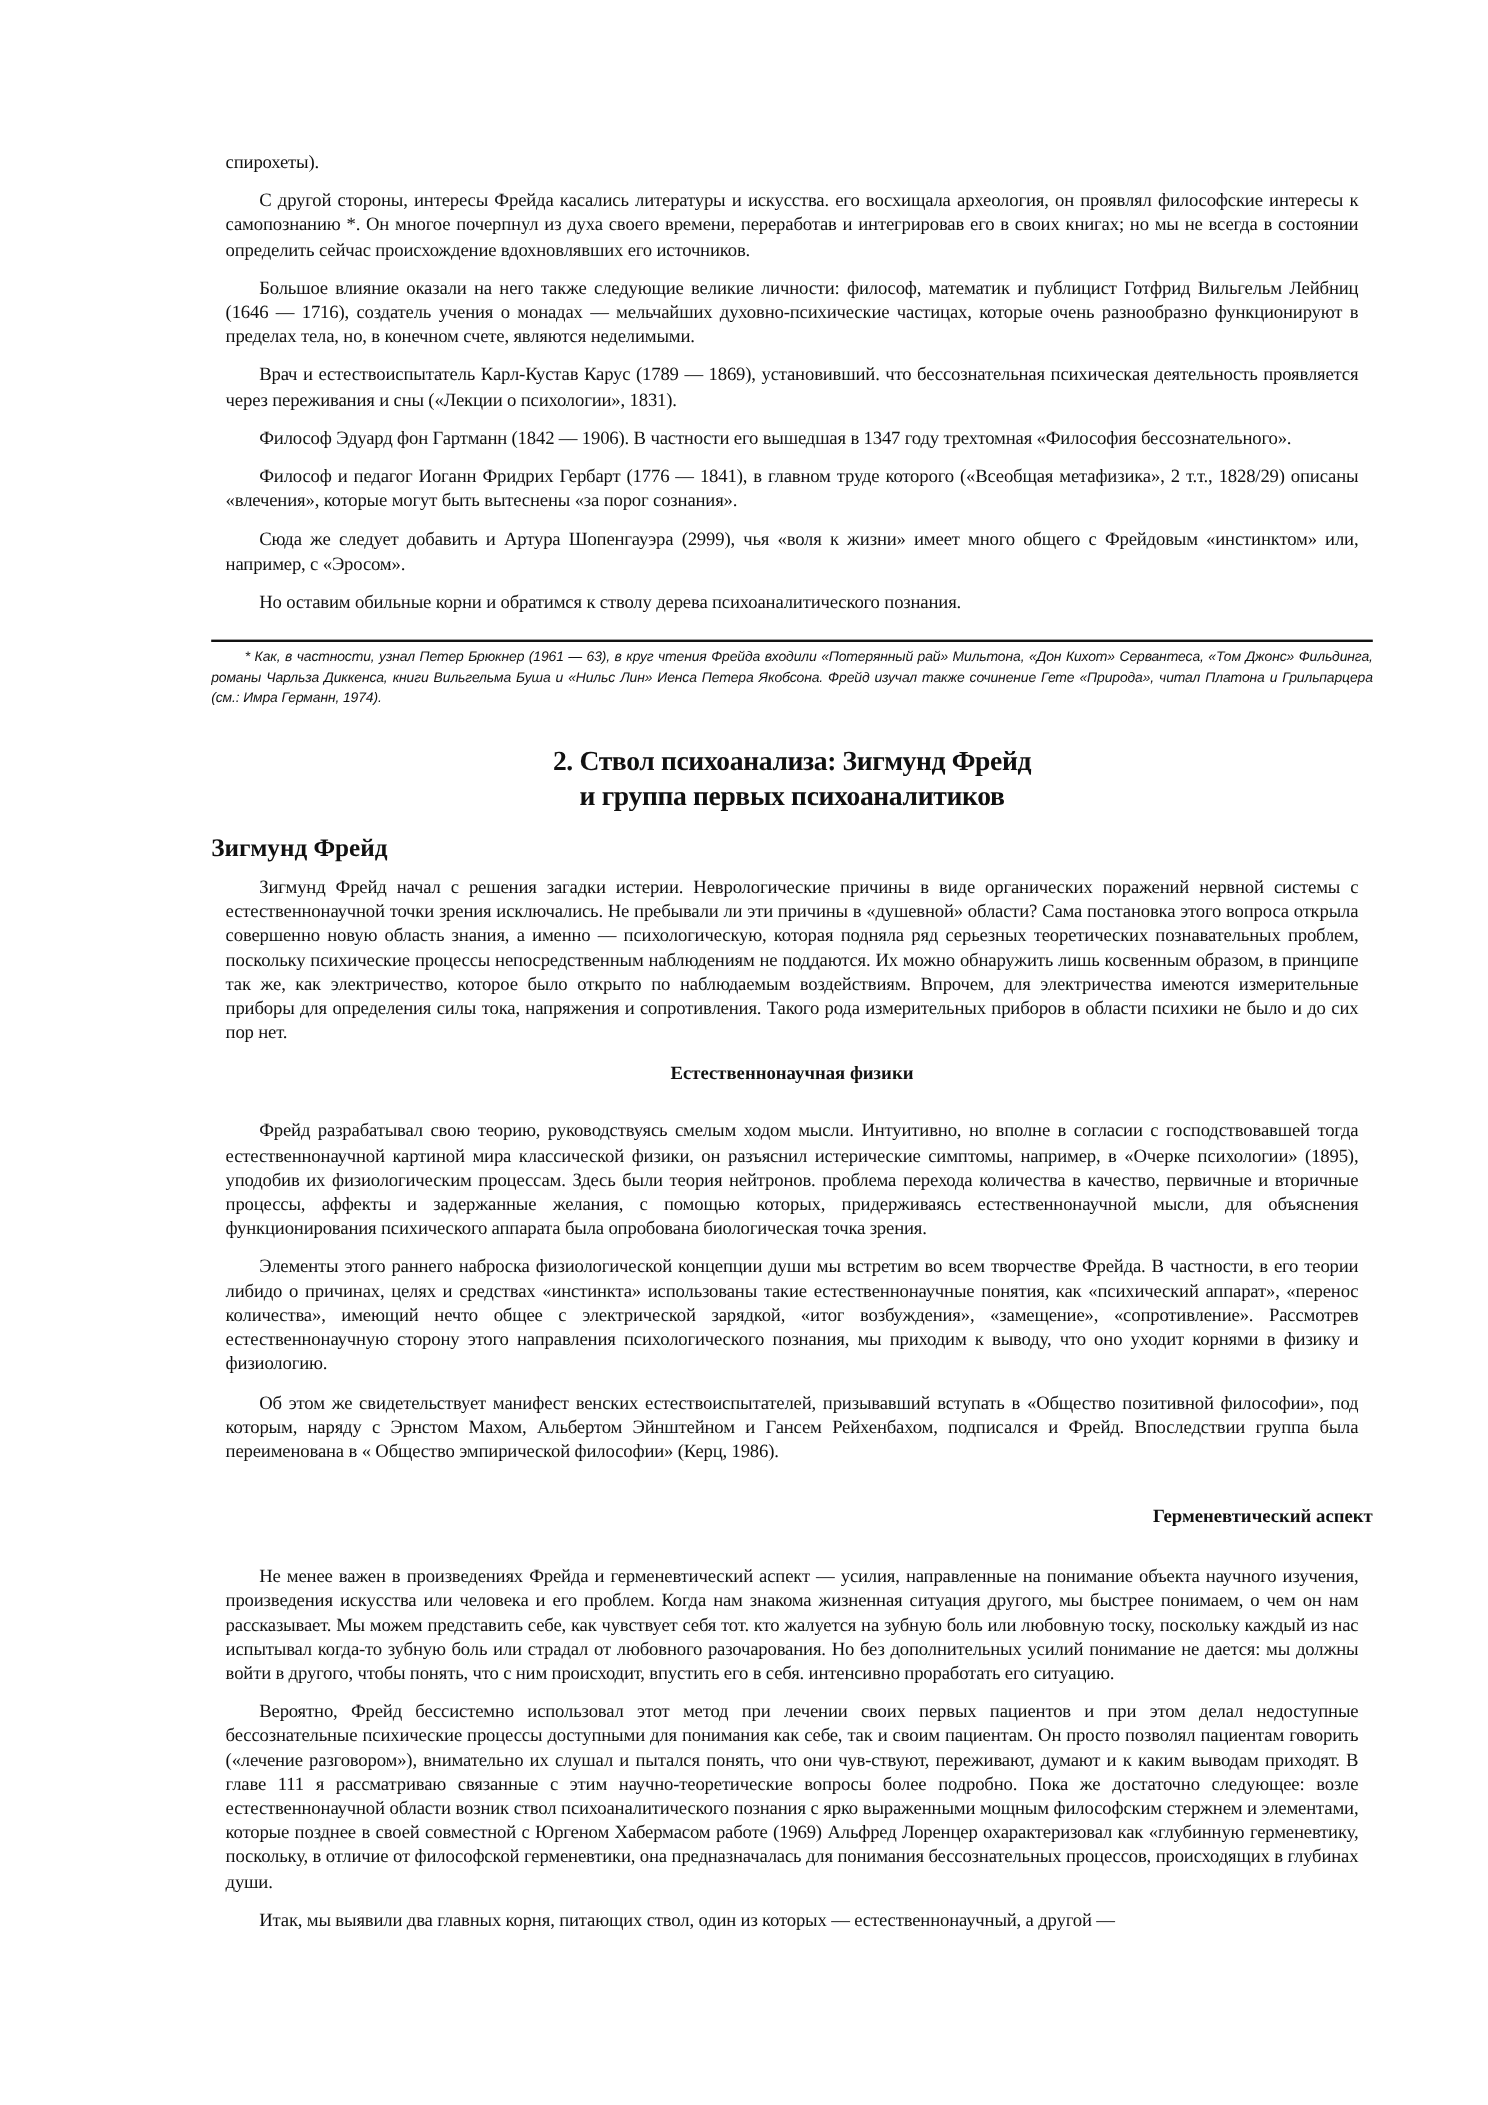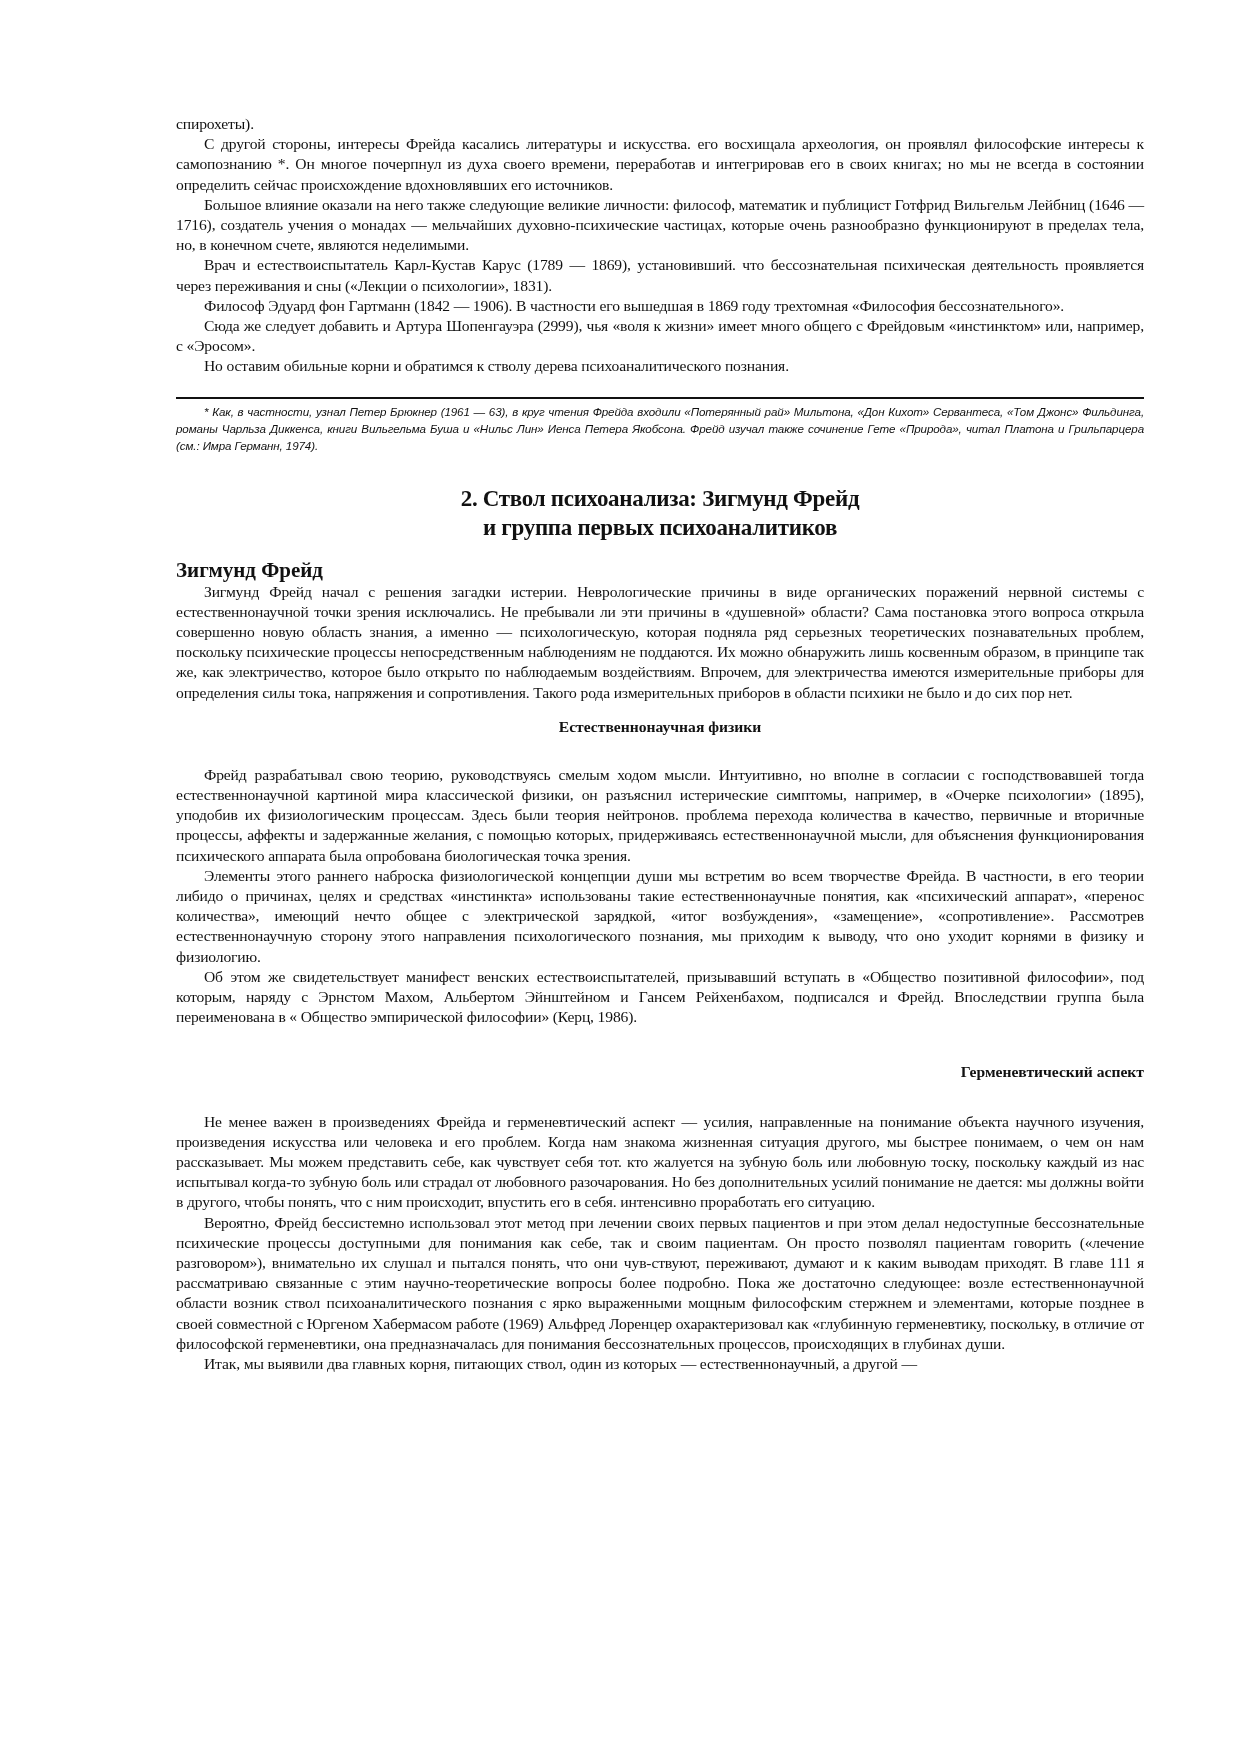--- a/index.html
+++ b/index.html
@@ -14,21 +14,21 @@
   .page {
     position: absolute;
     left: 176px;
     top: 114px;
     width: 968px;
   }
   .para {
     font-size: 15.6px;
     line-height: 20.2px;
     text-align: justify;
-    margin: 0;
+    margin: 12px;
     text-indent: 28px;
     letter-spacing: -0.15px;
   }
   .para.noindent { text-indent: 0; }
   .footnote-rule {
     margin-top: 20px;
     margin-left: 0;
     width: 968px;
     height: 2px;
     background: #111;
@@ -70,21 +70,22 @@
 </style>
 </head>
 <body>
 
 <div class="page">
 
   <p class="para noindent">спирохеты).</p>
   <p class="para">С другой стороны, интересы Фрейда касались литературы и искусства. его восхищала археология, он проявлял философские интересы к самопознанию *. Он многое почерпнул из духа своего времени, переработав и интегрировав его в своих книгах; но мы не всегда в состоянии определить сейчас происхождение вдохновлявших его источников.</p>
   <p class="para">Большое влияние оказали на него также следующие великие личности: философ, математик и публицист Готфрид Вильгельм Лейбниц (1646 — 1716), создатель учения о монадах — мельчайших духовно-психические частицах, которые очень разнообразно функционируют в пределах тела, но, в конечном счете, являются неделимыми.</p>
   <p class="para">Врач и естествоиспытатель Карл-Кустав Карус (1789 — 1869), установивший. что бессознательная психическая деятельность проявляется через переживания и сны («Лекции о психологии», 1831).</p>
-  <p class="para">Философ Эдуард фон Гартманн (1842 — 1906). В частности его вышедшая в 1869 году трехтомная «Философия бессознательного».</p>
+  <p class="para">Философ Эдуард фон Гартманн (1842 — 1906). В частности его вышедшая в 1347 году трехтомная «Философия бессознательного».</p>
+  <p class="para">Философ и педагог Иоганн Фридрих Гербарт (1776 — 1841), в главном труде которого («Всеобщая метафизика», 2 т.т., 1828/29) описаны «влечения», которые могут быть вытеснены «за порог сознания».</p>
   <p class="para">Сюда же следует добавить и Артура Шопенгауэра (2999), чья «воля к жизни» имеет много общего с Фрейдовым «инстинктом» или, например, с «Эросом».</p>
   <p class="para">Но оставим обильные корни и обратимся к стволу дерева психоаналитического познания.</p>
 
   <div class="footnote-rule"></div>
   <p class="footnote">* Как, в частности, узнал Петер Брюкнер (1961 — 63), в круг чтения Фрейда входили «Потерянный рай» Мильтона, «Дон Кихот» Сервантеса, «Том Джонс» Фильдинга, романы Чарльза Диккенса, книги Вильгельма Буша и «Нильс Лин» Иенса Петера Якобсона. Фрейд изучал также сочинение Гете «Природа», читал Платона и Грильпарцера (см.: Имра Германн, 1974).</p>
 
   <h1 class="chapter-title">
     <span>2. Ствол психоанализа: Зигмунд Фрейд</span><br>
     <span>и группа первых психоаналитиков</span>
   </h1>

